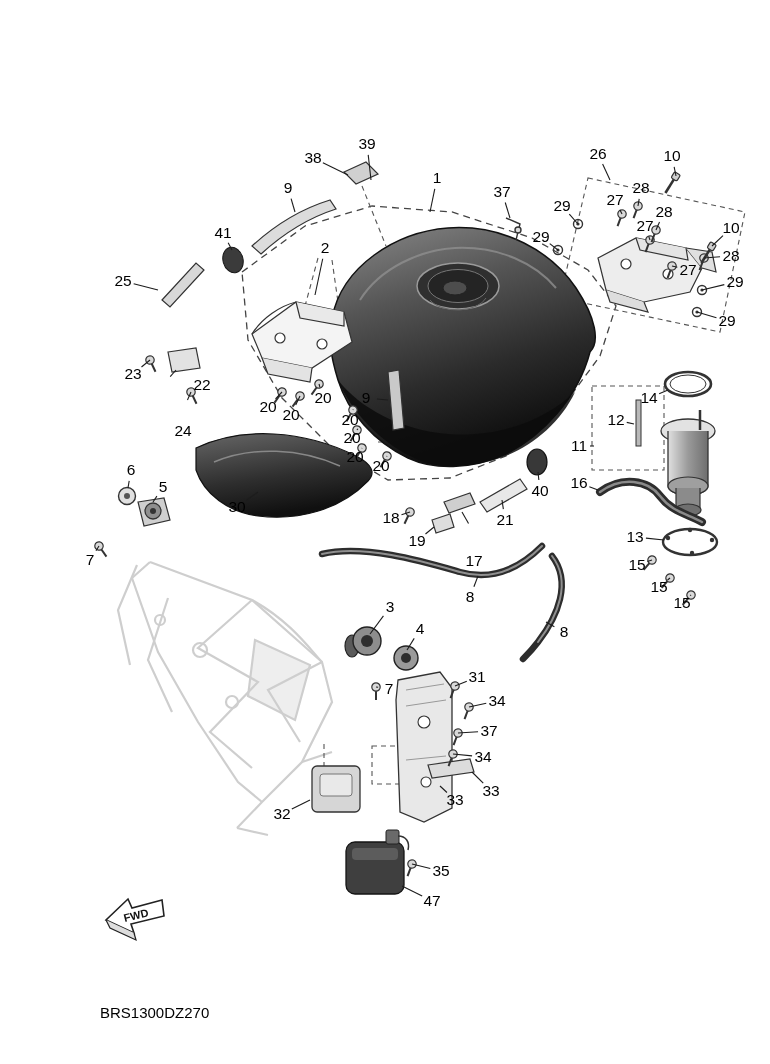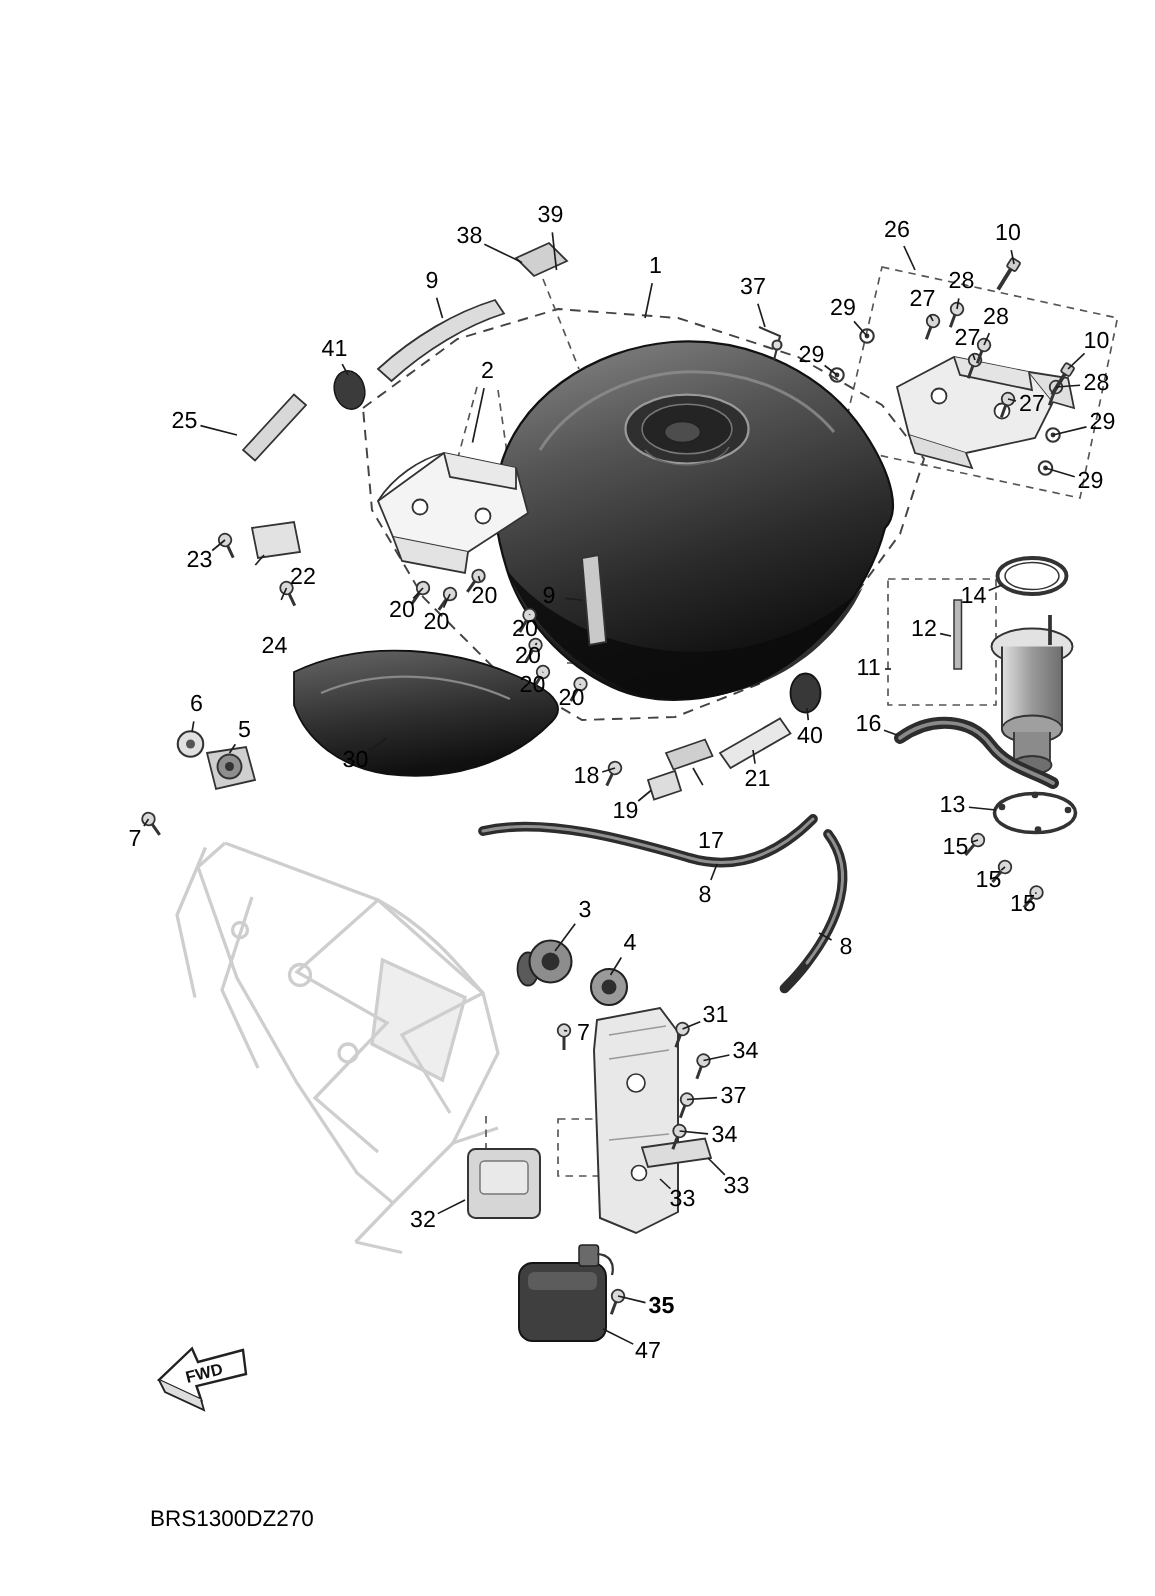--- a/index.html
+++ b/index.html
@@ -357,19 +357,19 @@
       <div class="callout" style="left: 390px; top: 607px;">3</div>
       <div class="callout" style="left: 420px; top: 629px;">4</div>
       <div class="callout" style="left: 389px; top: 689px;">7</div>
       <div class="callout" style="left: 477px; top: 677px;">31</div>
       <div class="callout" style="left: 497px; top: 701px;">34</div>
       <div class="callout" style="left: 489px; top: 731px;">37</div>
       <div class="callout" style="left: 483px; top: 757px;">34</div>
       <div class="callout" style="left: 491px; top: 791px;">33</div>
       <div class="callout" style="left: 455px; top: 800px;">33</div>
       <div class="callout" style="left: 282px; top: 814px;">32</div>
-      <div class="callout" style="left: 441px; top: 871px; font-weight: bold;">35</div>
+      <div class="callout" style="left: 441px; top: 871px;">35</div>
       <div class="callout" style="left: 432px; top: 901px;">47</div>
     </div>
 
 <div class="diagram-code">BRS1300DZ270</div>
 
 </div>
 
 </body></html>

